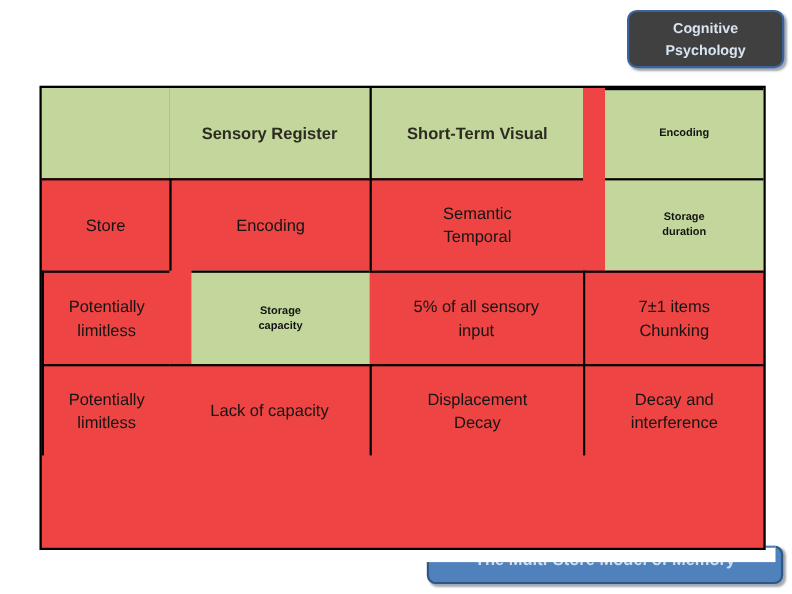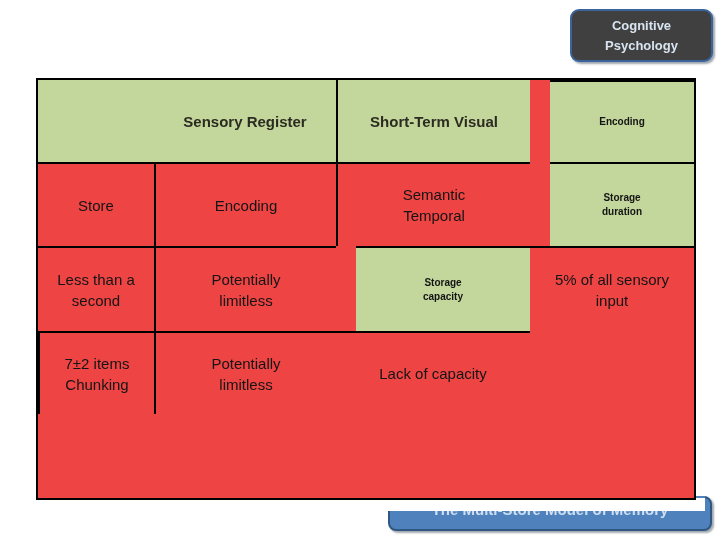--- a/index.html
+++ b/index.html
@@ -146,35 +146,37 @@
     <div class="green hdr bl">Short-Term Visual</div>
 
     <div class="green lbl bt">Encoding</div>
     <div class="cell bt">Store</div>
     <div class="cell bt bl">Encoding</div>
     <div class="cell bt bl">Semantic
 Temporal</div>
 
     <div class="green lbl bt">Storage
 duration</div>
-    <div class="cell bt">Less than a
-second</div>
     <div class="cell bt bl">Potentially
 limitless</div>
 
     <div class="green lbl bt">Storage
 capacity</div>
     <div class="cell bt">5% of all sensory
 input</div>
-    <div class="cell bt bl">7±2 items
+    <div class="cell bt bl">7±1 items
 Chunking</div>
     <div class="cell bt bl">Potentially
 limitless</div>
 
     <div class="cell bt">Lack of capacity</div>
+    <div class="cell bt bl">Displacement
+Decay</div>
+    <div class="cell bt bl">Decay and
+interference</div>
 
   </div>
 
   <div class="badge-top">
     <div class="badge-text">Cognitive
 Psychology</div>
   </div>
 
 </div>
 

